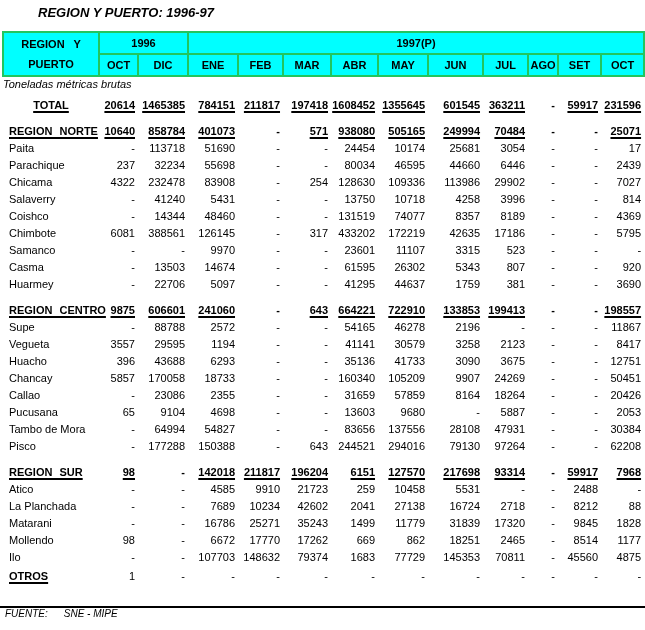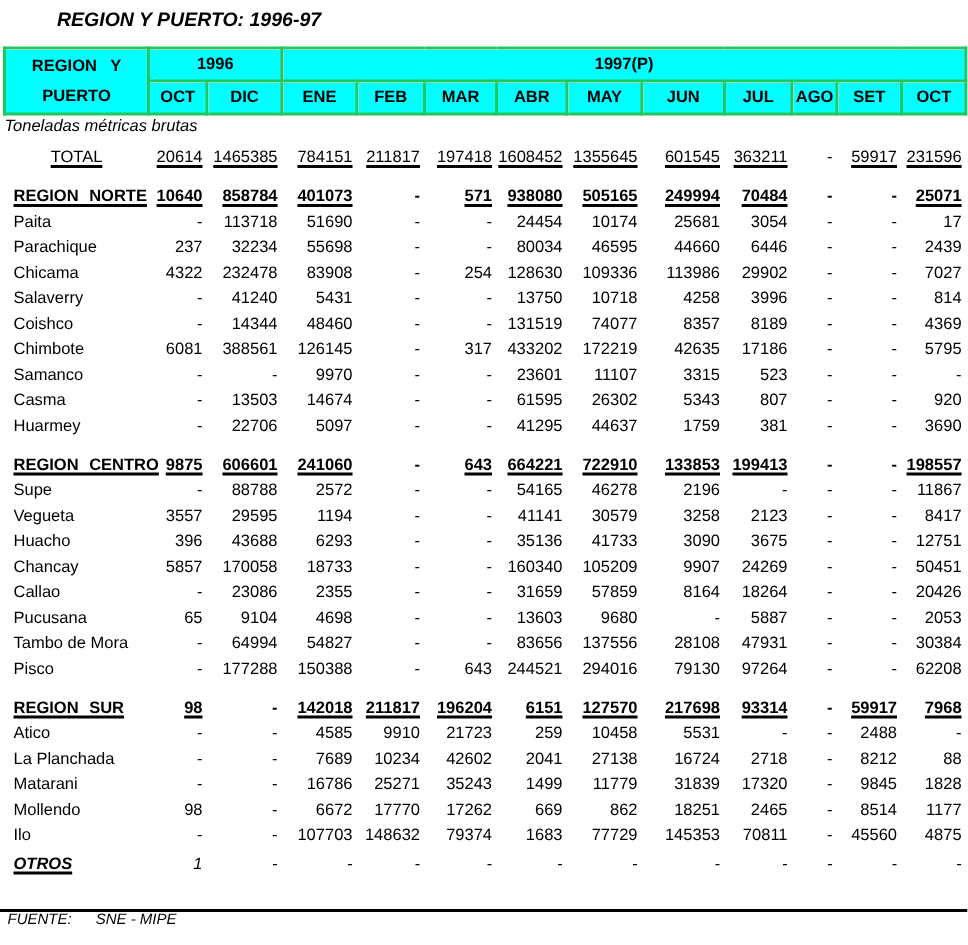--- a/index.html
+++ b/index.html
@@ -22,25 +22,25 @@
   th.region-th{vertical-align:middle;}
   th.region-th .rl{line-height:20px;word-spacing:6px;}
   th.group-th{height:20px;}
   tbody td{padding:0;font-size:11px;height:17px;line-height:17px;vertical-align:bottom;overflow:visible;}
   td.lbl{text-align:left;padding-left:6px;white-space:nowrap;}
   td.val{text-align:right;padding-right:3px;white-space:nowrap;}
   tr.subtitle-row td{
     text-align:left;font-style:italic;font-size:11px;height:15px;line-height:15px;
     font-weight:normal;
   }
-  tr.row-total td{font-weight:normal;padding-top:5px;}
+  tr.row-total td{font-weight:bold;padding-top:5px;}
   tr.row-total td.lbl{text-align:center;padding-left:0;}
   tr.row-section td{font-weight:bold;padding-top:9px;}
   tr.row-section td.lbl span{word-spacing:4px;}
-  tr.row-otros td{padding-top:2px;font-style:italic;}
+  tr.row-otros td{padding-top:2px;}
   tr.row-otros td.lbl{font-weight:bold;}
   .u{text-decoration:underline;text-underline-offset:2px;text-decoration-thickness:1.5px;}
   
   .bottom-rule{position:absolute;left:0;right:0;top:606px;border-top:2px solid #000;}
   .footer{position:absolute;top:608px;left:5px;font-style:italic;font-size:10px;display:flex;gap:16px;}
 </style>
 </head>
 <body>
 
 <div class="title">

